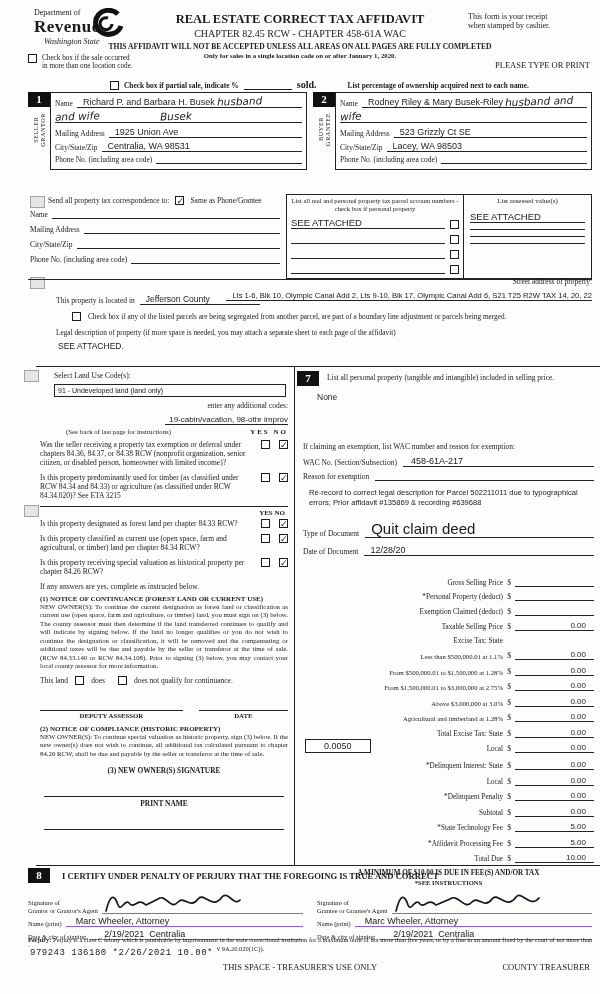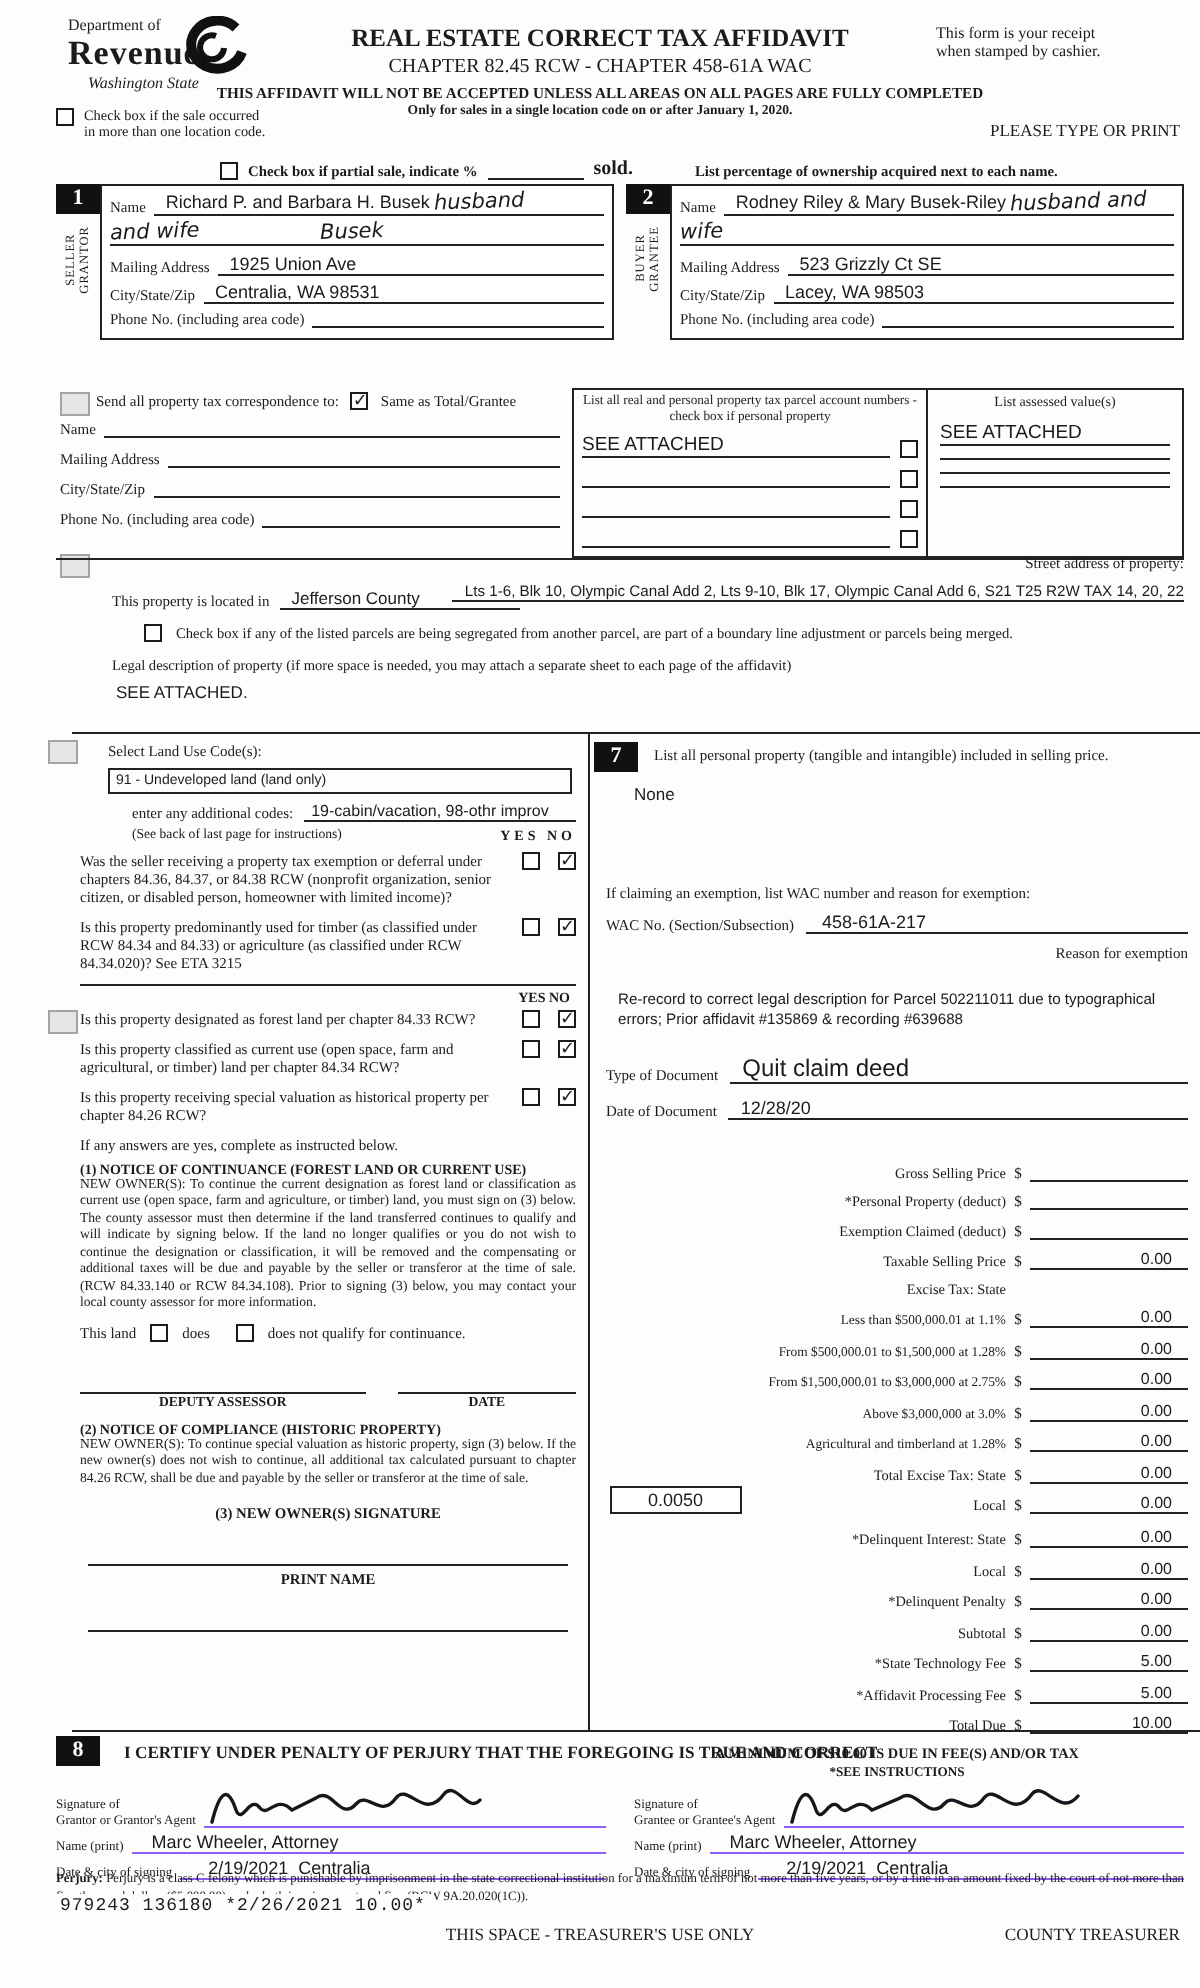--- a/index.html
+++ b/index.html
@@ -179,21 +179,21 @@
       </div>
     </div>
   </div>
 
   <div class="ghost" style="left:30px;top:196px;"></div>
   <div class="corr">
     <div class="corr-left">
       <div style="display:flex;align-items:center;gap:6px;margin:0 0 5px 18px;">
         <span>Send all property tax correspondence to:</span>
         <span class="cb"><span>✓</span></span>
-        <span>Same as Total/Grantee</span>
+        <span>Same as Phone/Grantee</span>
       </div>
       <div class="frow">
           <span class="lbl">Name</span>
           <span class="vline"></span>
         </div>
       <div class="frow" style="margin-top:6px;">
           <span class="lbl">Mailing Address</span>
           <span class="vline"></span>
         </div>
       <div class="frow" style="margin-top:6px;">
@@ -257,21 +257,21 @@
   <div class="abs" style="left:56px;top:328px;font-size:7.3px;">Legal description of property (if more space is needed, you may attach a separate sheet to each page of the affidavit)</div>
   <div class="abs sans" style="left:58px;top:341px;font-size:8.5px;">SEE ATTACHED.</div>
 
   <div class="ghost" style="left:24px;top:370px;"></div>
   <div class="ghost" style="left:24px;top:505px;"></div>
   <div class="cols">
 
     <div class="colL">
       <div style="margin-left:14px;">Select Land Use Code(s):</div>
       <div class="selectbox" style="margin-left:14px;">91 - Undeveloped land (land only)</div>
-      <div style="display:flex;align-items:flex-end;gap:5px;margin-left:26px;">
+      <div style="display:flex;align-items:flex-end;gap:5px;margin-left:26px;flex-direction:column;">
         <span>enter any additional codes:</span>
         <span class="ul sans" style="flex:1;font-size:8px;padding-left:4px;">19-cabin/vacation, 98-othr improv</span>
       </div>
       <div style="display:flex;justify-content:space-between;margin:3px 0 4px 26px;">
         <span style="font-size:6.8px;">(See back of last page for instructions)</span>
         <span class="b" style="font-size:7px;letter-spacing:2px;">YES  NO</span>
       </div>
 
       <div class="qr">
         <span class="qt">Was the seller receiving a property tax exemption or deferral under chapters 84.36, 84.37, or 84.38 RCW (nonprofit organization, senior citizen, or disabled person, homeowner with limited income)?</span>
@@ -347,29 +347,29 @@
         <span class="badge" style="margin-left:-6px;">7</span>
         <span style="padding-top:2px;">List all personal property (tangible and intangible) included in selling price.</span>
       </div>
       <div class="sans" style="font-size:8.5px;margin:6px 0 0 14px;">None</div>
 
       <div style="margin-top:40px;">If claiming an exemption, list WAC number and reason for exemption:</div>
       <div style="display:flex;align-items:flex-end;gap:6px;margin-top:5px;">
         <span>WAC No. (Section/Subsection)</span>
         <span class="ul sans" style="flex:1;font-size:9px;padding-left:8px;">458-61A-217</span>
       </div>
-      <div style="display:flex;align-items:flex-end;gap:6px;margin-top:5px;flex-direction:column;">
+      <div style="display:flex;align-items:flex-end;gap:6px;margin-top:5px;">
         <span>Reason for exemption</span>
         <span class="ul" style="flex:1;height:9px;"></span>
       </div>
       <div class="sans" style="font-size:7.6px;line-height:1.3;margin:7px 0 0 6px;">Re-record to correct legal description for Parcel 502211011 due to typographical errors; Prior affidavit #135869 &amp; recording #639688</div>
 
       <div style="display:flex;align-items:flex-end;gap:6px;margin-top:12px;">
         <span>Type of Document</span>
-        <span class="ul sans" style="flex:1;font-size:12px;padding-left:6px;">Quit claim deed</span>
+        <span class="ul sans" style="flex:1;font-size:15px;padding-left:6px;">Quit claim deed</span>
       </div>
       <div style="display:flex;align-items:flex-end;gap:6px;margin-top:7px;">
         <span>Date of Document</span>
         <span class="ul sans" style="flex:1;font-size:9px;padding-left:6px;">12/28/20</span>
       </div>
 
       <div style="margin-top:22px;">
         <div class="trow">
             <span class="tl">Gross Selling Price</span>
             <span class="dol">$</span>

